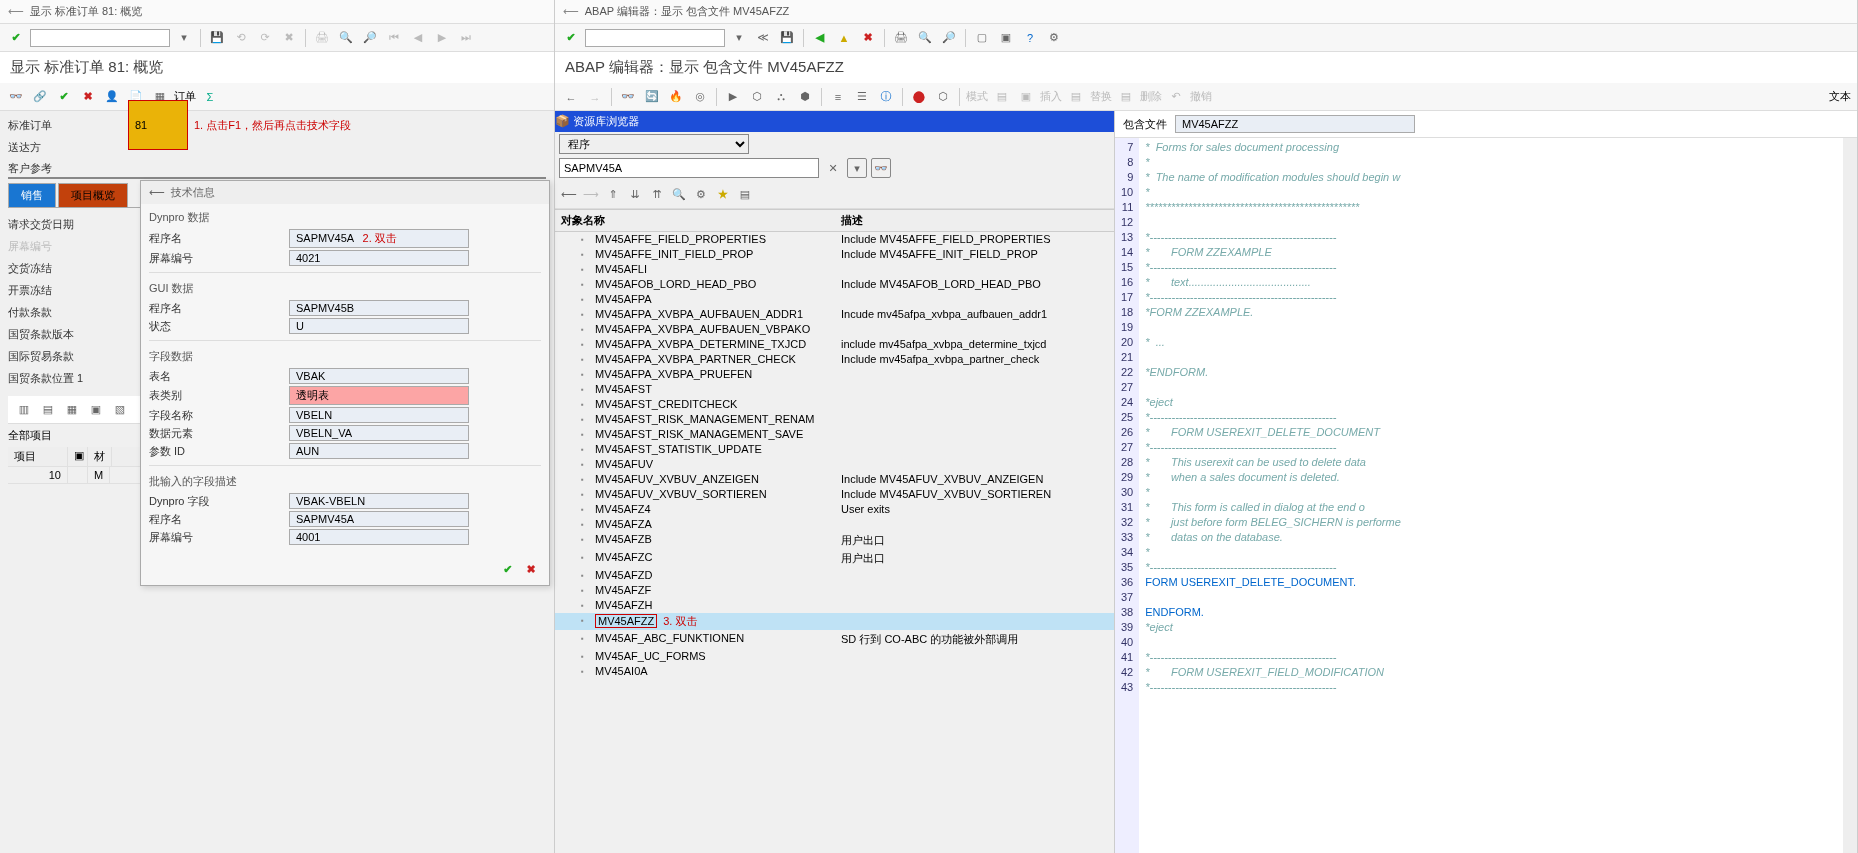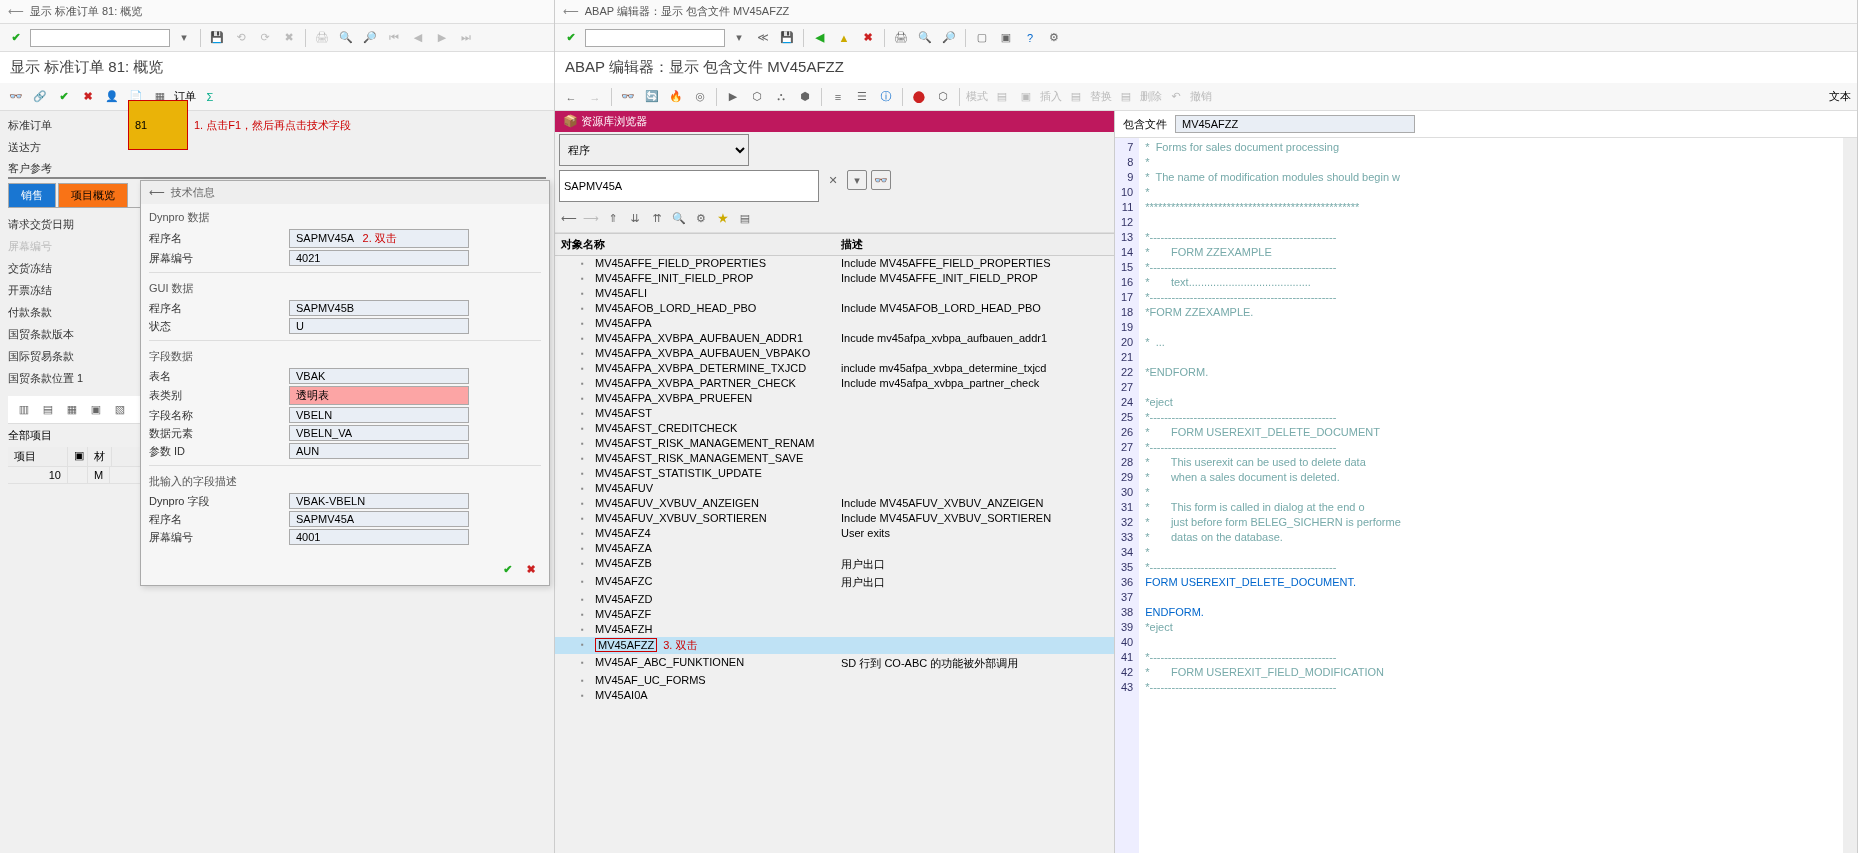--- a/index.html
+++ b/index.html
@@ -14,54 +14,54 @@
 .tb-input { border:1px solid #aaa; height:18px; padding:0 4px; background:#fff;}
 .tb-sep { width:1px; height:18px; background:#ccc; margin:0 2px;}
 .subtitle { font-size: 15px; padding: 6px 10px; color:#444; background:#fff; }
 .form-area { padding: 4px 8px; }
 .form-row { display: flex; align-items: center; margin-bottom: 2px; height:20px;}
 .form-label { width: 120px; color: #333; }
 .form-val { border:1px solid #aaa; background:#eab308; padding:18px 6px; min-width:60px; display:inline-block;}
 .red-note { color: #c00; margin-left:6px; font-size:11px;}
 .red-box { border:1px solid #c00; }
 .tabstrip { display:flex; border-bottom:1px solid #aaa; margin-top:4px;}
-.tab { padding:4px 12px; background:#f97316; border:1px solid #aaa; border-bottom:none; margin-right:2px; cursor:pointer;}
+.tab { padding:4px 12px; background:#c2410c; border:1px solid #aaa; border-bottom:none; margin-right:2px; cursor:pointer;}
 .tab.active { background:#1976d2; color:#fff;}
 .grid-row { display:flex; border-bottom:1px solid #e0e0e0; }
 .grid-cell { padding:2px 6px; border-right:1px solid #e0e0e0; }
 .tech-head { background:#eee; padding:4px 8px; display:flex; align-items:center; gap:6px; color:#666;}
 .tech-body { padding:6px 8px;}
 .tech-section { margin-bottom:8px; border-bottom:1px solid #ddd; padding-bottom:4px;}
 .tech-section h4 { font-size:11px; font-weight:normal; color:#555; margin-bottom:4px;}
 .tech-field { display:flex; align-items:center; margin-bottom:2px;}
 .tech-label { width:140px; color:#333;}
 .tech-val { border:1px solid #aaa; background:#e9eef5; padding:1px 6px; min-width:180px; display:inline-block;}
 .right-split { display:flex; flex:1; overflow:hidden;}
 .repo-panel { width:560px; border-right:1px solid #ccc; display:flex; flex-direction:column;}
-.repo-title { background:#be185d; color:#fff; padding:3px 8px; font-size:12px;}
+.repo-title { background:#1d4ed8; color:#fff; padding:3px 0; font-size:12px;}
 .repo-tools { padding:4px; display:flex; gap:2px; align-items:center; border-bottom:1px solid #ddd; flex-wrap:wrap;}
 .repo-dd { display:flex; gap:4px; padding:2px 4px;}
-.repo-dd select, .repo-dd input { border:1px solid #888; height:32px; padding:0 4px;}
+.repo-dd select, .repo-dd input { border:1px solid #888; height:20px; padding:0 4px;}
 .obj-table { flex:1; overflow:auto; border-top:1px solid #ccc;}
 .obj-head { display:flex; background:#eee; border-bottom:1px solid #ccc; font-weight:bold;}
 .obj-head div { padding:3px 6px;}
 .obj-row { display:flex; border-bottom:1px solid #f0f0f0; cursor:pointer;}
 .obj-row.sel { background:#bfe2f5;}
 .obj-name { width:280px; padding:1px 4px 1px 40px; position:relative;}
 .obj-name::before { content:"▪"; position:absolute; left:26px; color:#888; font-size:8px; top:3px;}
 .obj-desc { flex:1; padding:1px 6px;}
 .code-panel { flex:1; display:flex; flex-direction:column; background:#fff;}
 .code-head { padding:4px 8px; display:flex; align-items:center; gap:8px; border-bottom:1px solid #ddd;}
 .code-head input { border:1px solid #aaa; padding:2px 6px; background:#e9eef5; width:240px;}
 .code-body { flex:1; overflow:auto; font-family:"Consolas","Courier New",monospace; font-size:12px; display:flex;}
 .gutter { background:#eef; color:#336; text-align:right; padding:2px 6px; user-select:none;}
 .gutter div { height:15px; line-height:15px;}
 .src { padding:2px 6px; color:#333; white-space:pre; flex:1;}
 .src div { height:15px; line-height:15px;}
-.src .cm { color:#7aa; }
+.src .cm { color:#7aa; font-style:italic;}
 .src .kw { color:#06c;}
 .icon-green { color:#2a2; font-weight:bold;}
 .icon-red { color:#c22; font-weight:bold;}
 .icon-yellow { color:#ca0; font-weight:bold;}
 .disabled { color:#bbb !important;}
 .scrollv { width:14px; background:#eee;}
 .left-overlay { position:absolute; left:140px; top:180px; width:410px; background:#f6f6f6; border:1px solid #aaa; box-shadow:2px 2px 6px rgba(0,0,0,.15);}
 </style>
 </head>
 <body>

